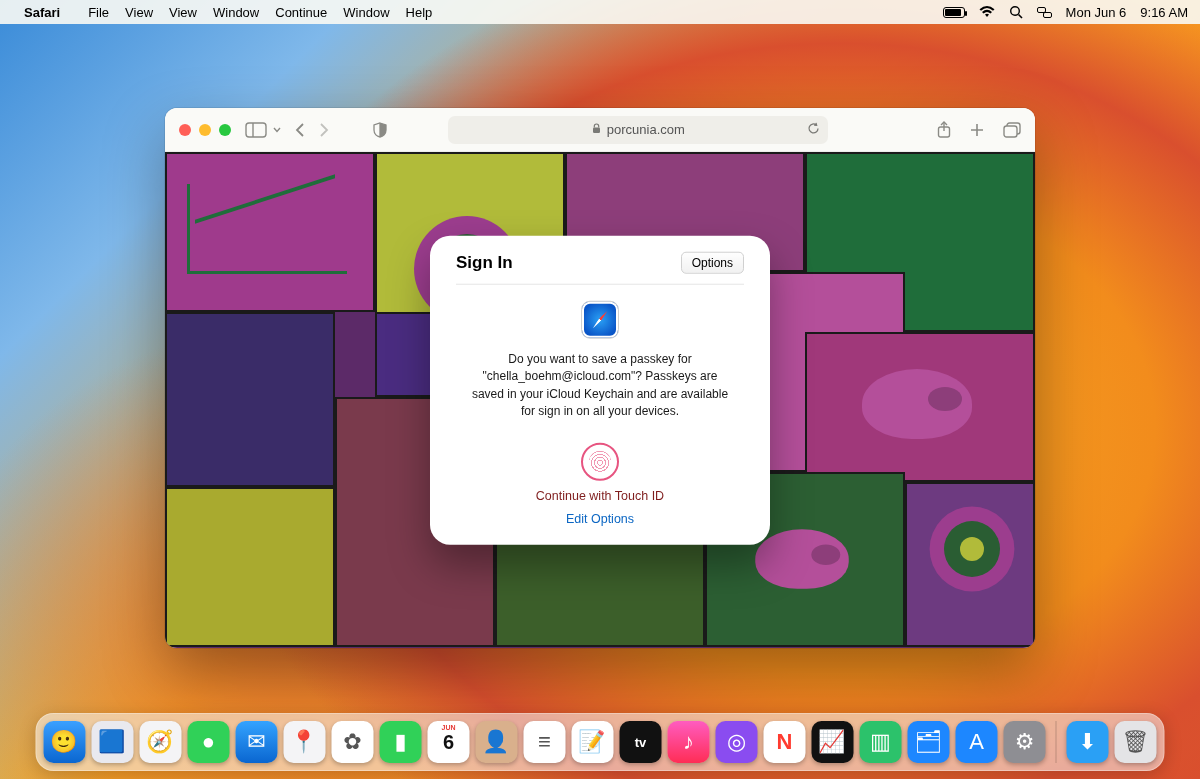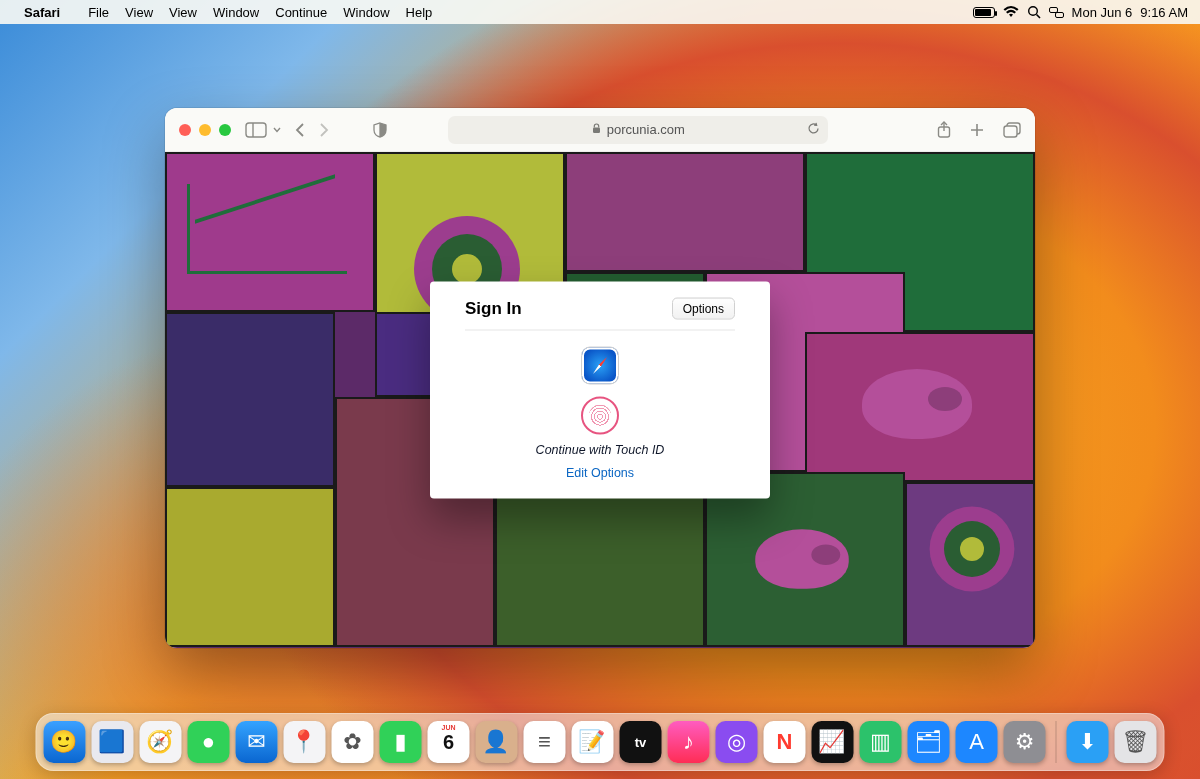--- a/index.html
+++ b/index.html
@@ -18,21 +18,21 @@
   .menubar {
     position: absolute; top: 0; left: 0; right: 0; height: 24px;
     background: rgba(250,249,244,0.9);
     display: flex; align-items: center; padding: 0 12px;
     font-size: 13px; color: #000;
   }
   .menubar .apple { font-size: 15px; margin-right: 12px; }
   .menubar .app-name { font-weight: 600; margin-right: 28px; }
   .menubar .menu-item { margin-right: 16px; }
   .menubar .spacer { flex: 1; }
-  .menubar .status-item { margin-left: 8px; display:inline-flex; align-items:center; }
+  .menubar .status-item { margin-left: 14px; display:inline-flex; align-items:center; }
   .battery { width:22px; height:11px; border:1px solid #000; border-radius:3px; position:relative; }
   .battery::after { content:""; position:absolute; right:-3px; top:3px; width:2px; height:5px; background:#000; border-radius:1px;}
   .battery .fill{ position:absolute; inset:1px 3px 1px 1px; background:#000; border-radius:1px;}
   .wifi-icon { font-size:13px; }
   .search-icon-mb { font-size:13px; }
   .control-center { width:15px; height:10px; position:relative; }
   .control-center::before, .control-center::after{
     content:""; position:absolute; width:7px; height:4px; border:1px solid #000; border-radius:2px; top:0;
   }
   .control-center::before{left:0;} .control-center::after{right:0; top:5px;}
@@ -106,23 +106,23 @@
   .flower{ position:absolute; width:70px; height:70px; border-radius:50%; background:#2a5d33; box-shadow:0 0 0 18px #9c3d8e;}
   .flower::after{content:"";position:absolute;inset:20px;border-radius:50%;background:#b1bb3a;}
   .chart-line{position:absolute;left:20px;top:30px;width:160px;height:90px;border-left:3px solid #1f6d3a;border-bottom:3px solid #1f6d3a;}
   .chart-line::after{content:"";position:absolute;left:5px;bottom:10px;width:140px;height:60px;border-top:4px solid #1f6d3a;transform:skewY(-18deg);}
   .pig{position:absolute;width:110px;height:70px;background:#b44f9a;border-radius:50% 50% 45% 45%;}
   .pig::before{content:"";position:absolute;right:10px;top:18px;width:34px;height:24px;background:#8d3e7a;border-radius:50%;}
 
   
   .dialog {
     position:absolute; left:50%; top:48%; transform:translate(-50%,-50%);
-    width:340px; background:#fff; border-radius:4px;
+    width:340px; background:#fff; border-radius:20px;
     box-shadow:0 20px 40px rgba(0,0,0,.35);
-    padding:16px 35px 18px;
+    padding:16px 26px 18px;
   }
   .dialog-head{ display:flex; align-items:center; justify-content:space-between; padding-bottom:10px; border-bottom:1px solid #e5e5e5;}
   .dialog-title{ font-size:17px; font-weight:700; }
   .cancel-btn{
     font-size:12px; padding:3px 10px; border-radius:5px;
     background:linear-gradient(#fefefe,#f1f1f1); border:1px solid #d0d0d0;
   }
   .dialog-body{ text-align:center; padding-top:16px; }
   .safari-app-icon{
     width:38px; height:38px; border-radius:9px; margin:0 auto 12px;
@@ -140,21 +140,21 @@
   .touchid{
     width:38px; height:38px; border-radius:50%; margin:6px auto 8px;
     border:2px solid #e75480; position:relative;
   }
   .touchid::before{
     content:""; position:absolute; inset:6px; border-radius:50%;
     background:
       repeating-radial-gradient(circle at 50% 55%, transparent 0 2px, #e75480 2px 3px);
     opacity:.6;
   }
-  .touchid-label{ font-size:12.5px; color:#0f172a; margin-bottom:6px;font-style:italic;}
+  .touchid-label{ font-size:12.5px; color:#7f1d1d; margin-bottom:6px;}
   .other-options{ font-size:12.5px; color:#0b66c3; }
 
 </style>
 </head>
 <body>
 
 <div class="desktop"></div>
 
 <div class="menubar">
   <span class="apple"></span>
@@ -293,20 +293,21 @@
       <div class="tile t14"></div>
     </div>
 
     <div class="dialog">
       <div class="dialog-head">
         <div class="dialog-title">Sign In</div>
         <button class="cancel-btn">Options</button>
       </div>
       <div class="dialog-body">
         <div class="safari-app-icon"></div>
+        <div class="prompt-text">Do you want to save a passkey for "chella_boehm@icloud.com"? Passkeys are saved in your iCloud Keychain and are available for sign in on all your devices.</div>
         <div class="touchid"></div>
         <div class="touchid-label">Continue with Touch ID</div>
         <a class="other-options">Edit Options</a>
       </div>
     </div>
   </div>
 </div>
 
 <div class="dock" id="dock">
     <div class="dock-icon" style="background: linear-gradient(rgb(58, 160, 255), rgb(10, 102, 208));">🙂</div>

